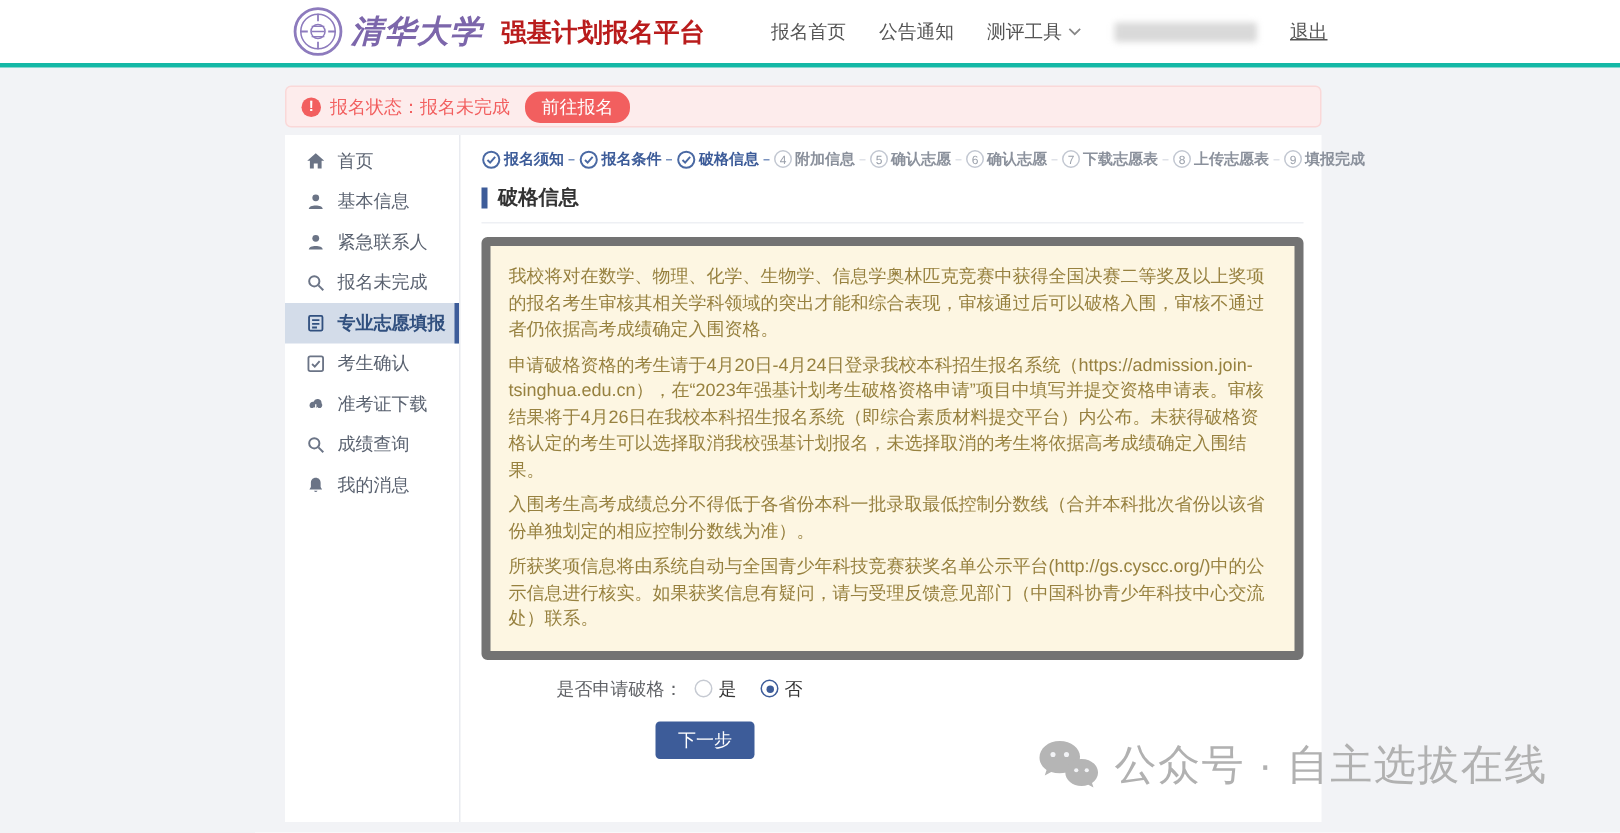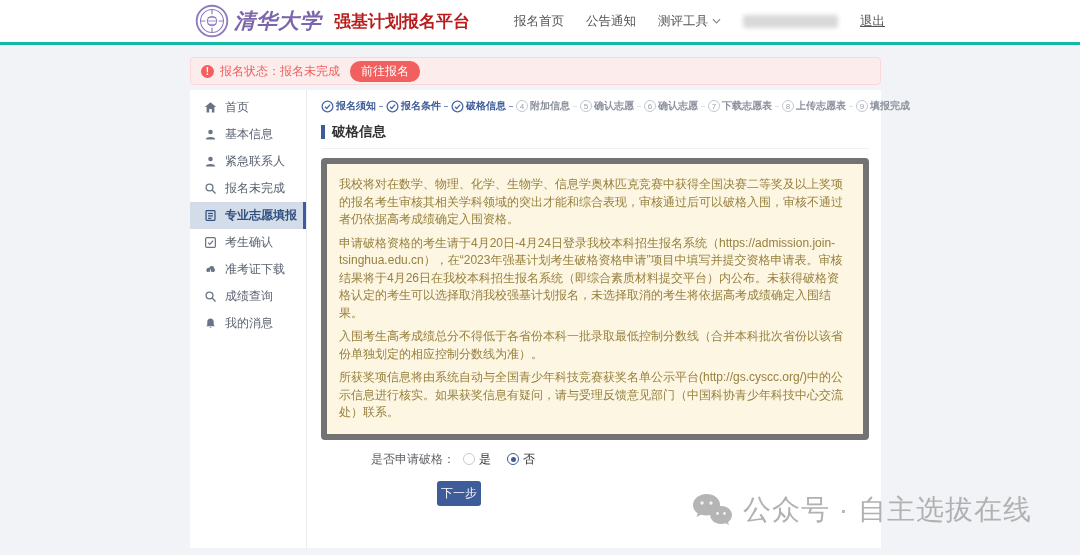--- a/index.html
+++ b/index.html
@@ -102,21 +102,21 @@
     width:12px; height:12px; border-radius:50%; border:1px solid #c6cad2;
     background:#fff; position:relative; flex:0 0 auto;
   }
   .radio-opt.selected .radio-circle { border-color:#3d5c99; }
   .radio-opt.selected .radio-circle::after {
     content:""; position:absolute; left:2.5px; top:2.5px; width:5px; height:5px;
     border-radius:50%; background:#3d5c99;
   }
   .next-btn {
     margin-top:13px; margin-left:116px; background:#3d5c99; color:#fff;
-    border:none; border-radius:3px; padding:4px 4px; font-size:12px; cursor:pointer;
+    border:none; border-radius:3px; padding:4px 15px; font-size:12px; cursor:pointer;
     font-family:inherit;
   }
 
   
   .watermark {
     position:absolute; left:692px; top:491px;
     display:flex; align-items:center; gap:11px; color:#b1b1b1;
   }
   .watermark .wm-text { font-size:28px; letter-spacing:1px; white-space:nowrap; }
   .wm-icon { width:40px; height:34px; }

